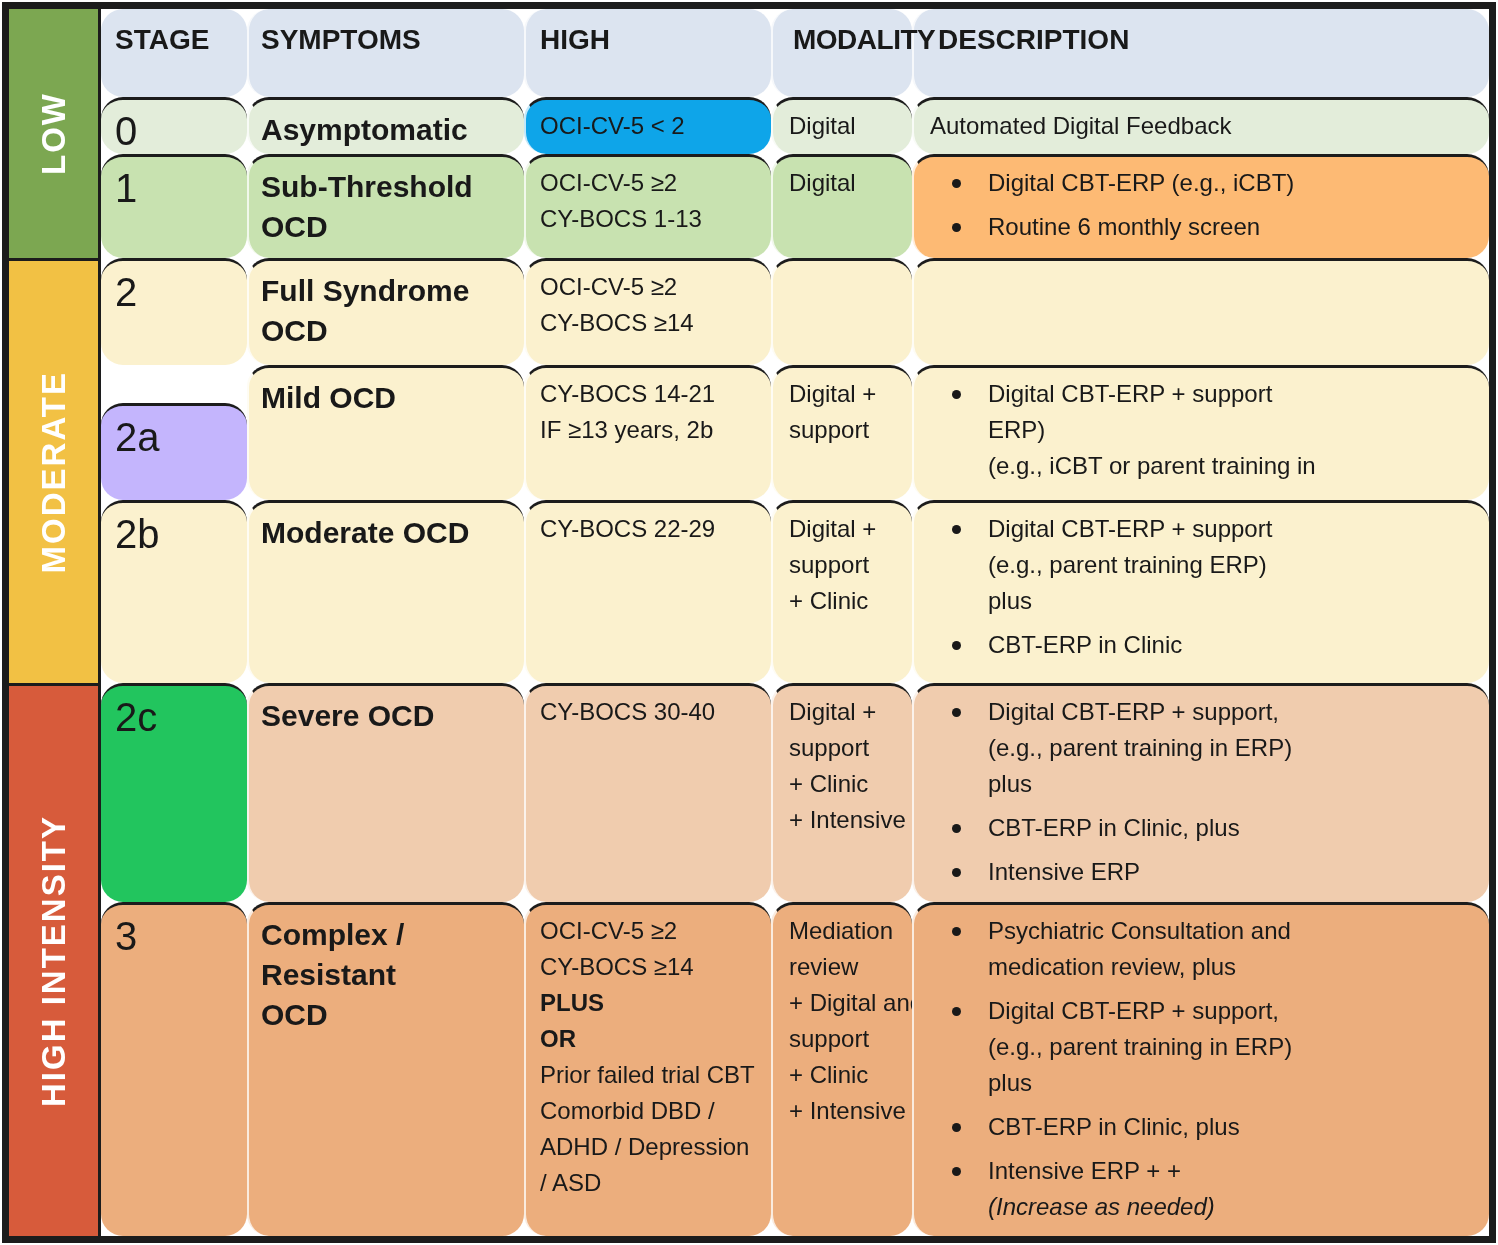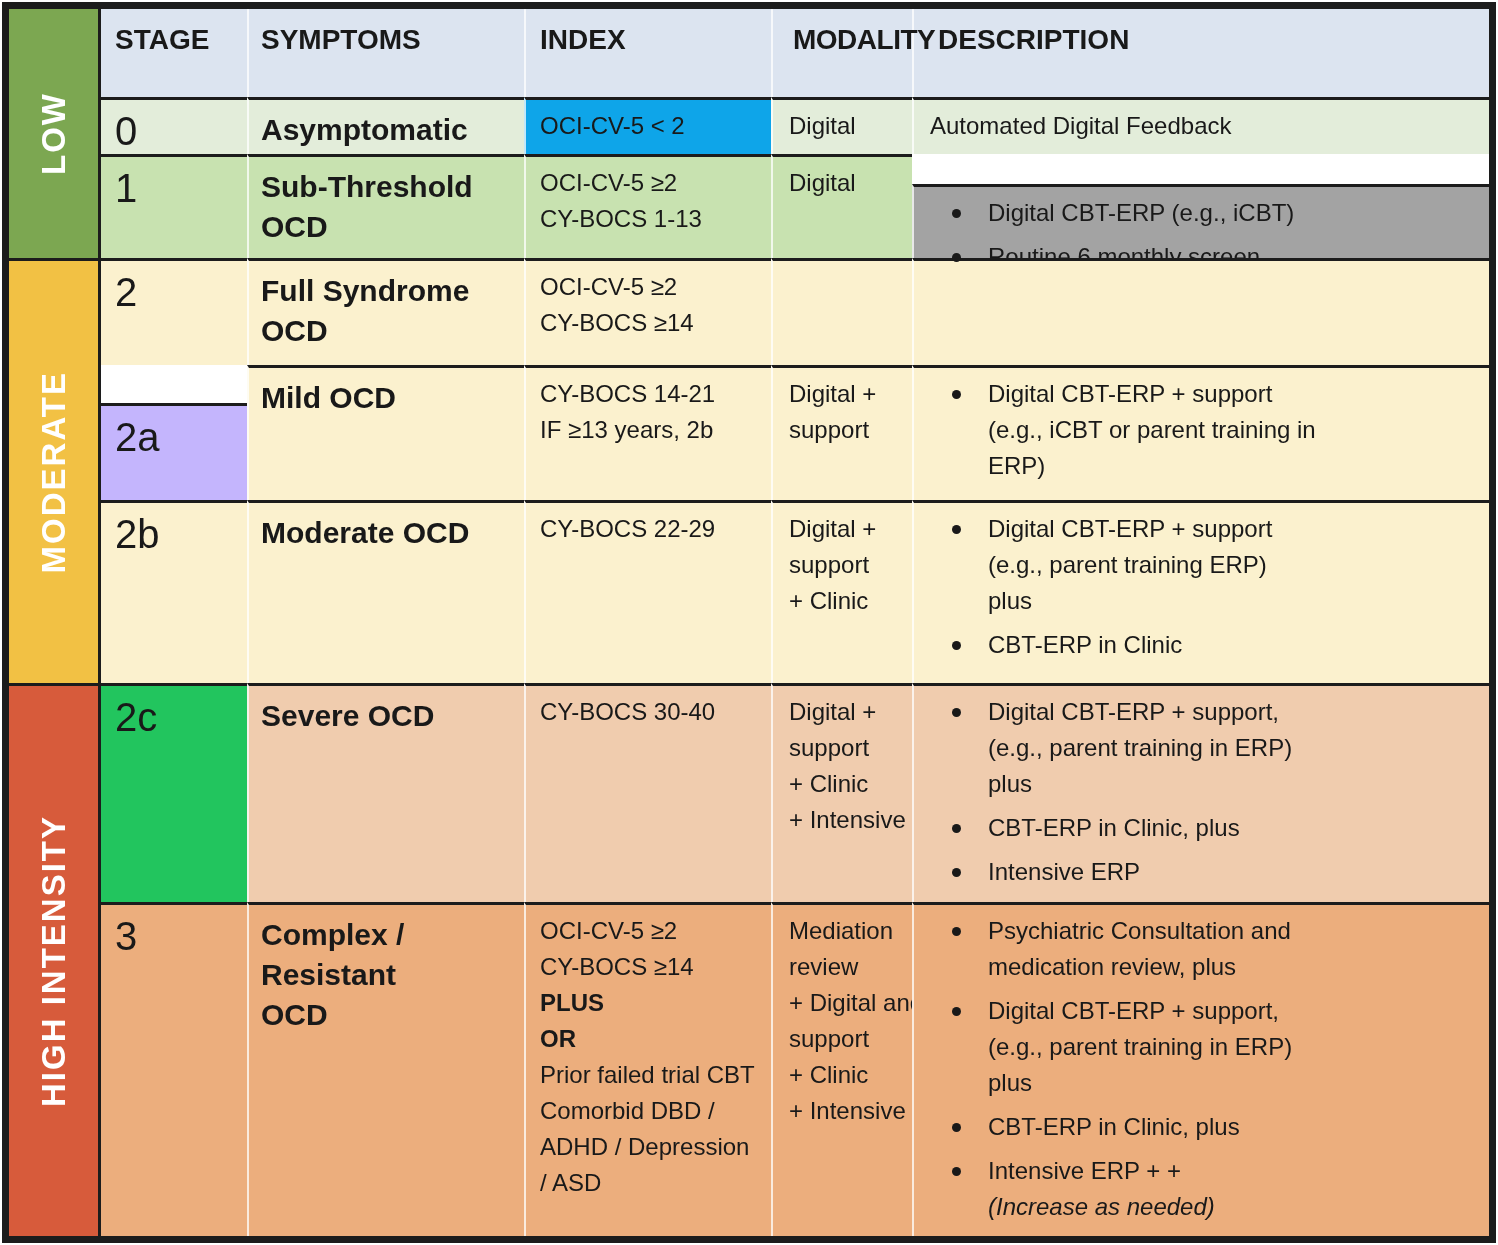--- a/index.html
+++ b/index.html
@@ -35,21 +35,21 @@
     writing-mode:vertical-rl;
     transform:rotate(180deg);
     color:#ffffff;
     font-size:33px;
     font-weight:700;
     letter-spacing:2px;
     white-space:nowrap;
   }
 
   
-  .cell { padding:8px 8px 4px 16px; overflow:visible; }
+  .cell { padding:8px 8px 4px 16px; overflow:visible;border-radius:22px; }
   .rt   { border-top:3px solid var(--bd,#1c1c1c); }
   .lv   { border-left:2px solid var(--dl,rgba(255,255,255,0.75)); }
 
   .col-stage { grid-column:2; }
   .col-sym   { grid-column:3; }
   .col-idx   { grid-column:4; }
   .col-mod   { grid-column:5; }
   .col-desc  { grid-column:6; }
 
   
@@ -100,21 +100,21 @@
     </div>
     <div class="side side-moderate" style="background: rgb(242, 193, 68);">
       <span class="vtext">MODERATE</span>
     </div>
     <div class="side side-high" style="background: rgb(215, 91, 59);">
       <span class="vtext">HIGH INTENSITY</span>
     </div>
 
     <div class="cell hdr hdr-stage col-stage">STAGE</div>
     <div class="cell hdr hdr-sym  col-sym lv">SYMPTOMS</div>
-    <div class="cell hdr hdr-idx  col-idx lv">INDEX</div>
+    <div class="cell hdr hdr-idx  col-idx lv">HIGH</div>
     <div class="cell hdr hdr-mod  col-mod lv">MODALITY</div>
     <div class="cell hdr hdr-desc col-desc lv">DESCRIPTION</div>
 
   <div class="cell rt col-stage stage-num" style="grid-row: 2; background: rgb(227, 237, 218);">0</div>
       <div class="cell rt lv col-sym sym" style="grid-row: 2; background: rgb(227, 237, 218);">
         <div class="ln">Asymptomatic</div>
       </div>
       <div class="cell rt lv col-idx txt" style="grid-row: 2; background: #0ea5e9;">
         <div class="ln">OCI-CV-5 &lt; 2</div>
       </div>
@@ -129,21 +129,21 @@
         <div class="ln">Sub-Threshold</div>
         <div class="ln">OCD</div>
       </div>
       <div class="cell rt lv col-idx txt" style="grid-row: 3; background: rgb(200, 226, 176);">
         <div class="ln">OCI-CV-5 ≥2</div>
         <div class="ln">CY-BOCS 1-13</div>
       </div>
       <div class="cell rt lv col-mod txt" style="grid-row: 3; background: rgb(200, 226, 176);">
         <div class="ln">Digital</div>
       </div>
-      <div class="cell rt lv col-desc txt" style="grid-row: 3; background: #a3a3a3; margin-top: 30px;">
+      <div class="cell rt lv col-desc txt" style="grid-row: 3; background: #fdba74;">
         <div class="bullet-item">
           <div class="dot"></div>
           <div class="blines">
             <div class="ln">Digital CBT-ERP (e.g., iCBT)</div>
           </div>
         </div>
         <div class="bullet-item">
           <div class="dot"></div>
           <div class="blines">
             <div class="ln">Routine 6 monthly screen</div>
@@ -171,22 +171,22 @@
       </div>
       <div class="cell rt lv col-mod txt" style="grid-row: 5; background: rgb(251, 241, 206);">
         <div class="ln">Digital +</div>
         <div class="ln">support</div>
       </div>
       <div class="cell rt lv col-desc txt" style="grid-row: 5; background: rgb(251, 241, 206);">
         <div class="bullet-item">
           <div class="dot"></div>
           <div class="blines">
             <div class="ln">Digital CBT-ERP + support</div>
+            <div class="ln">ERP)</div>
             <div class="ln">(e.g., iCBT or parent training in</div>
-            <div class="ln">ERP)</div>
           </div>
         </div>
       </div>
       <div class="cell rt col-stage stage-num" style="grid-row: 6; background: rgb(251, 241, 206);">2b</div>
       <div class="cell rt lv col-sym sym" style="grid-row: 6; background: rgb(251, 241, 206);">
         <div class="ln">Moderate OCD</div>
       </div>
       <div class="cell rt lv col-idx txt" style="grid-row: 6; background: rgb(251, 241, 206);">
         <div class="ln">CY-BOCS 22-29</div>
       </div>

